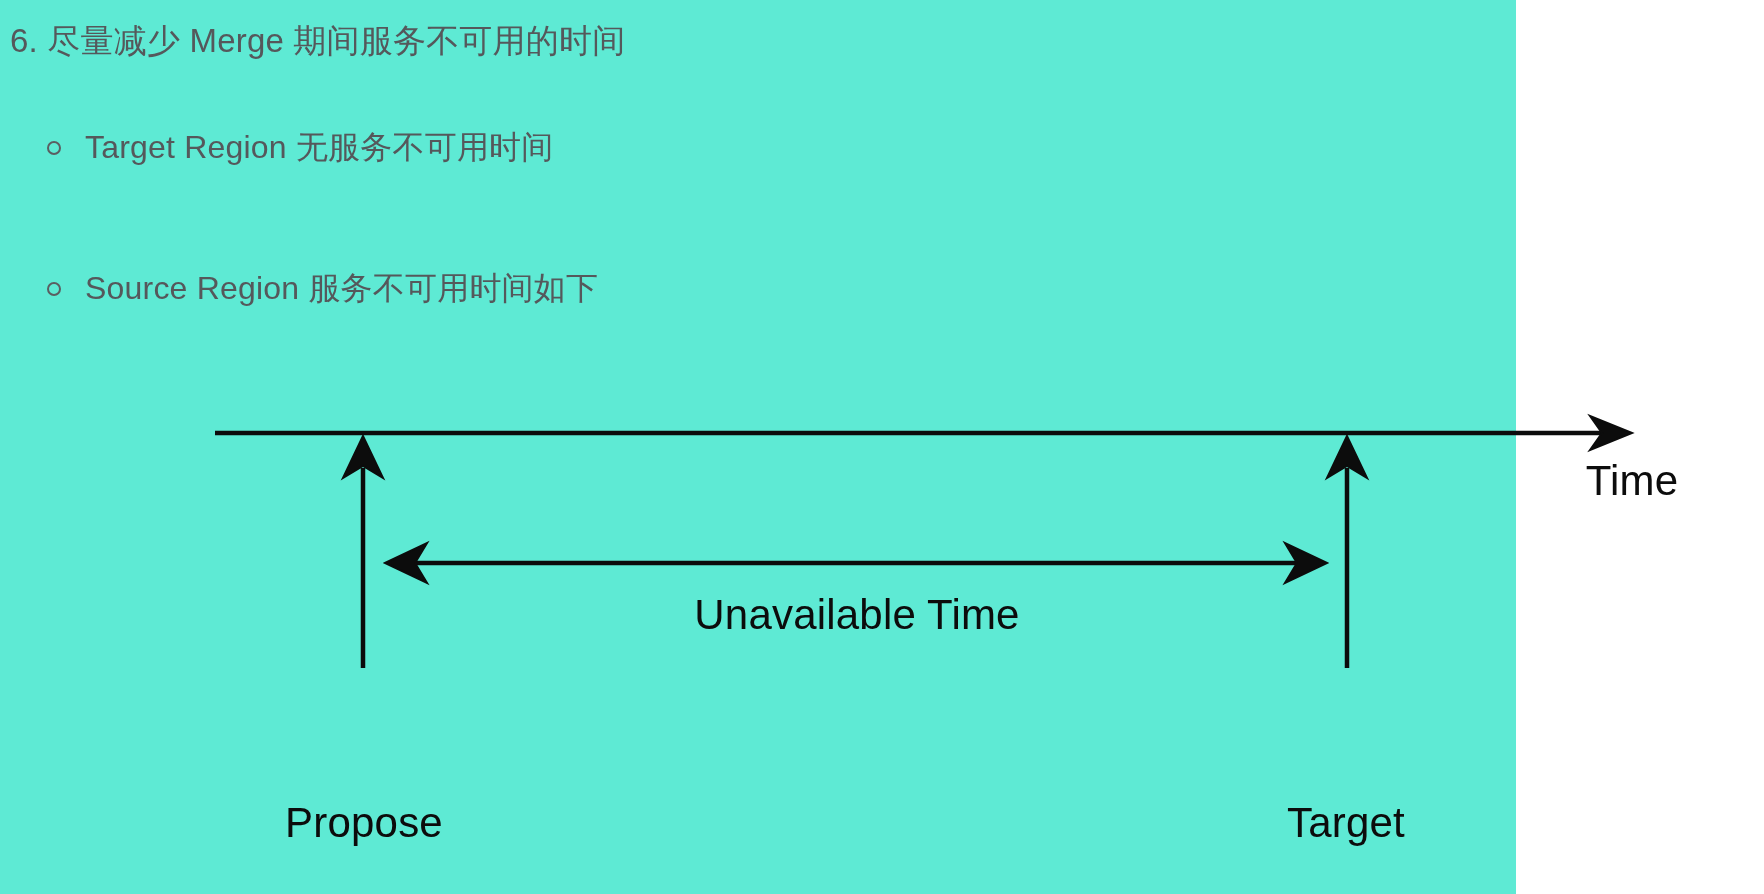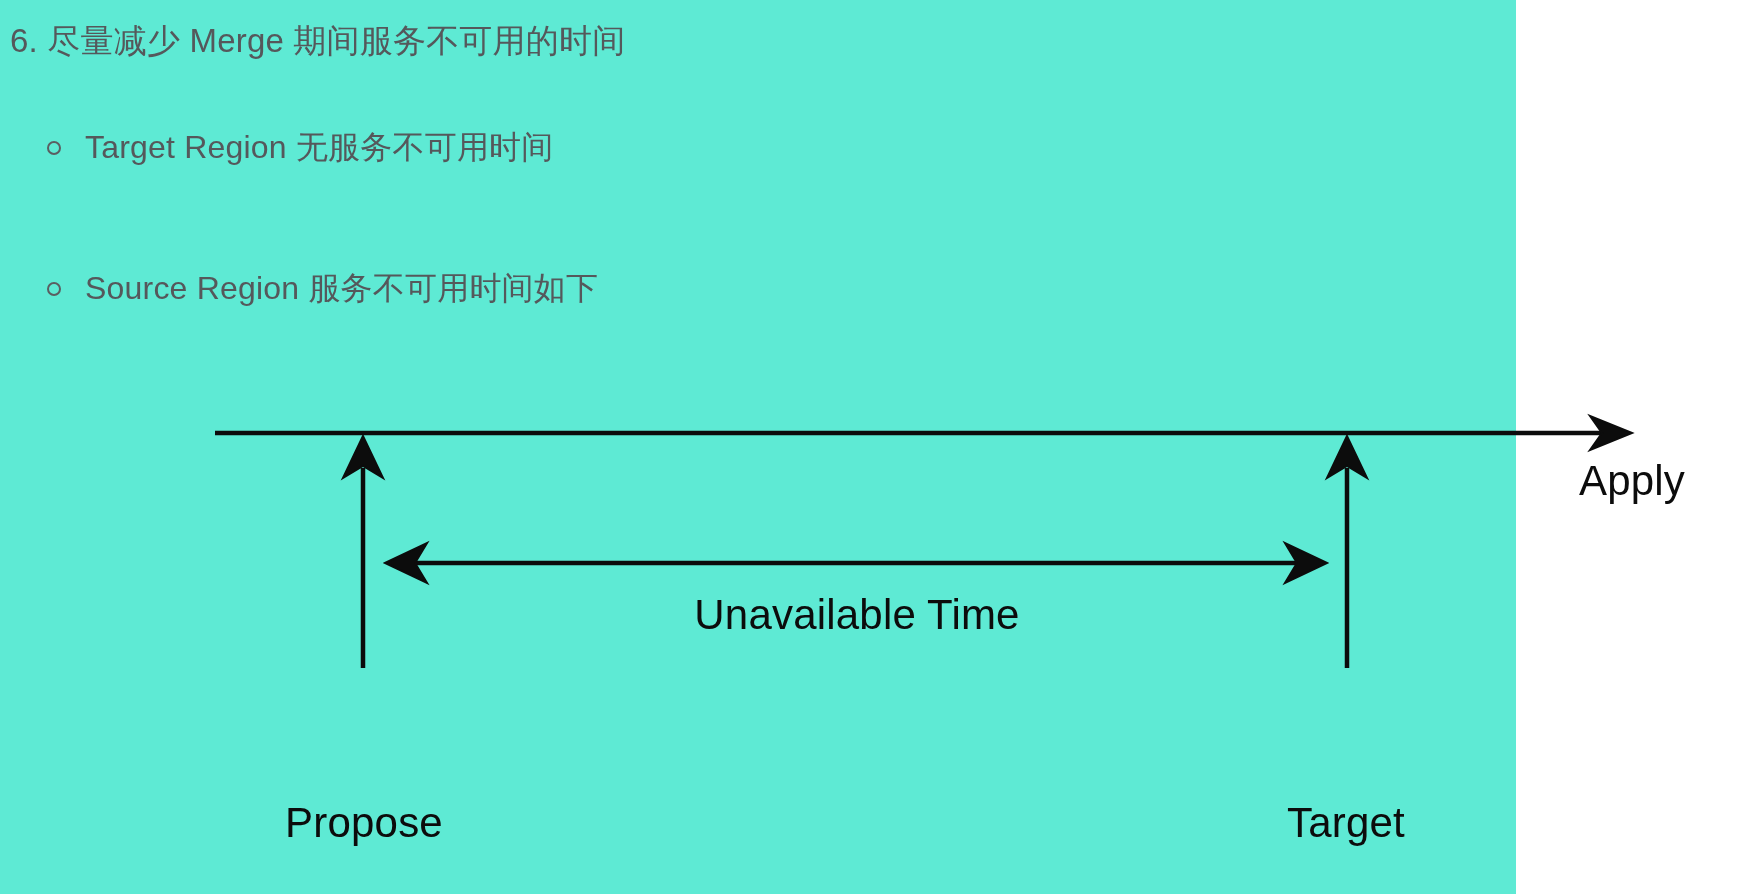--- a/index.html
+++ b/index.html
@@ -73,21 +73,21 @@
 
         <line x1="1347" y1="668" x2="1347" y2="468"></line>
         <path d="M1347,436 L1327,478 L1347,466 L1367,478 Z" stroke-width="2"></path>
 
         <line x1="413" y1="563" x2="1299" y2="563"></line>
         <path d="M385,563 L427,543 L415,563 L427,583 Z" stroke-width="2"></path>
         <path d="M1327,563 L1285,543 L1297,563 L1285,583 Z" stroke-width="2"></path>
       </g>
     </svg>
 
-    <div class="dg-label lbl-time">Apply</div>
+    <div class="dg-label lbl-time">Time</div>
     <div class="dg-label lbl-unavailable">Unavailable Time</div>
 
     <div class="dg-label lbl-propose">
       <div>Propose</div>
       
     </div>
 
     <div class="dg-label lbl-apply">
       <div>Target</div>
       

